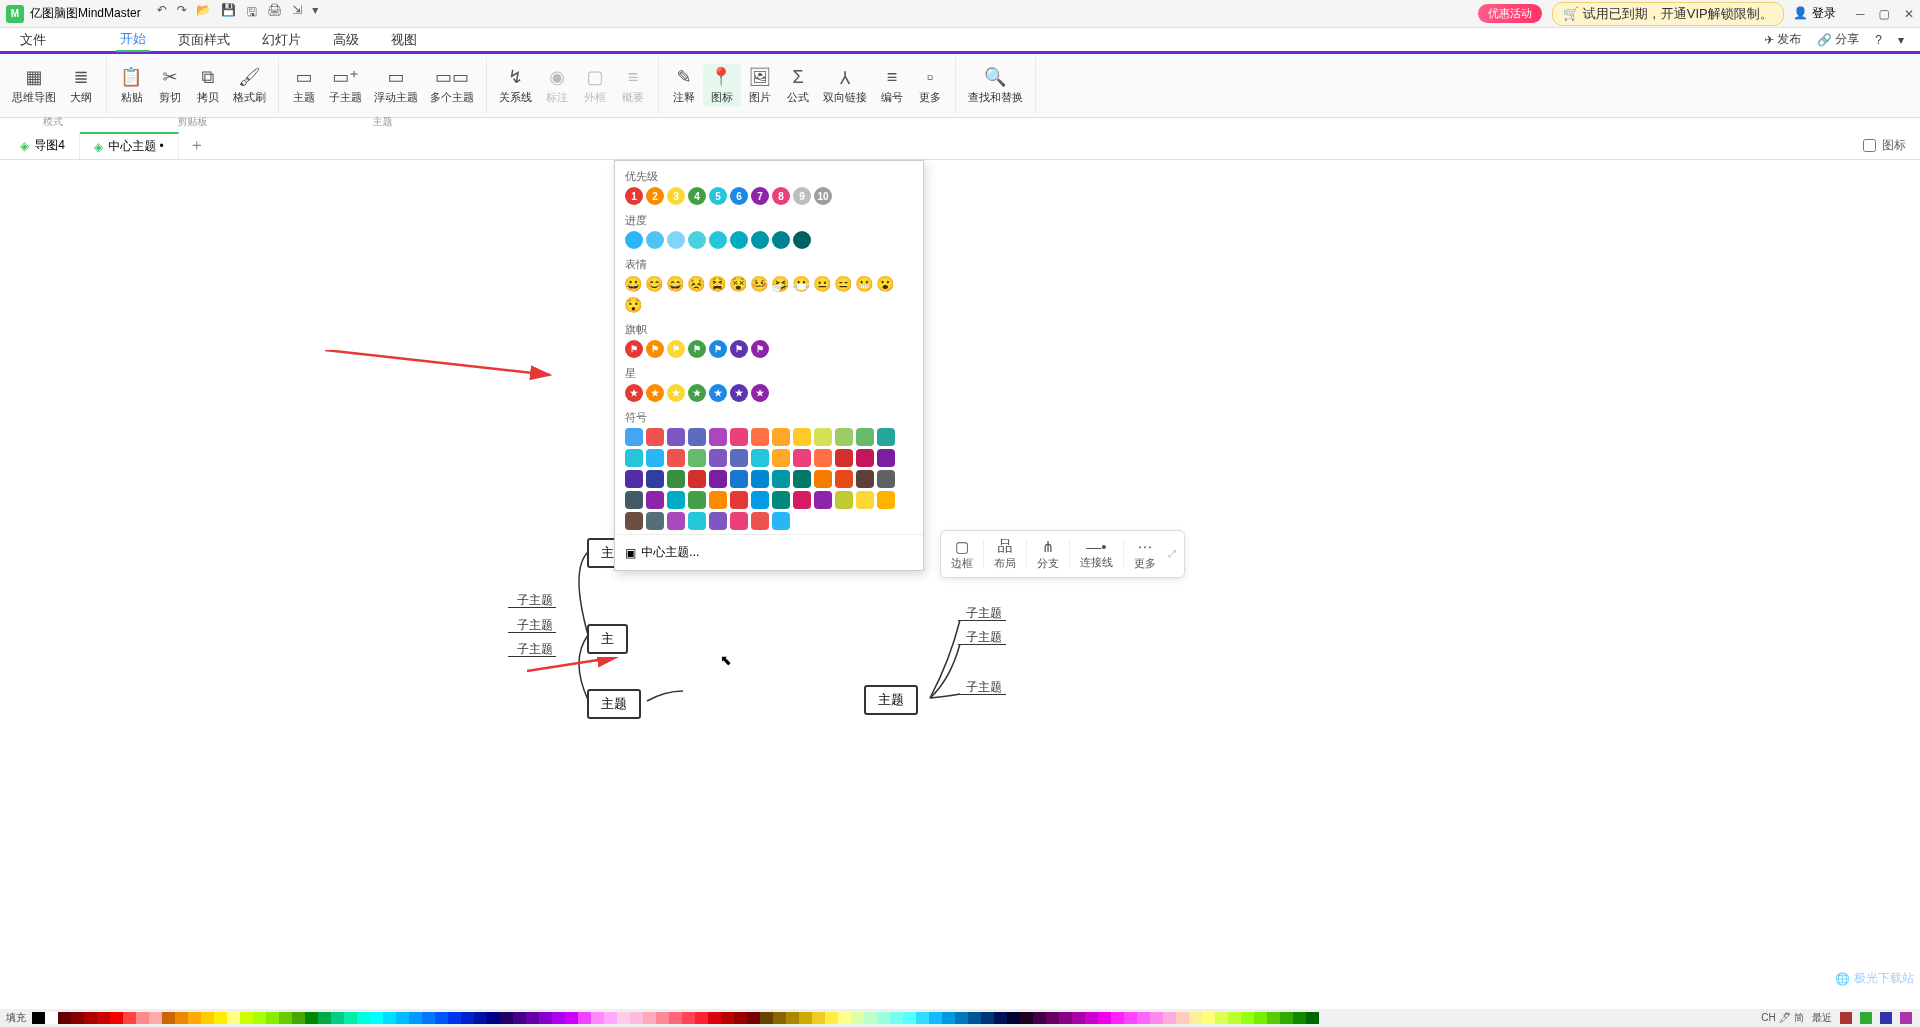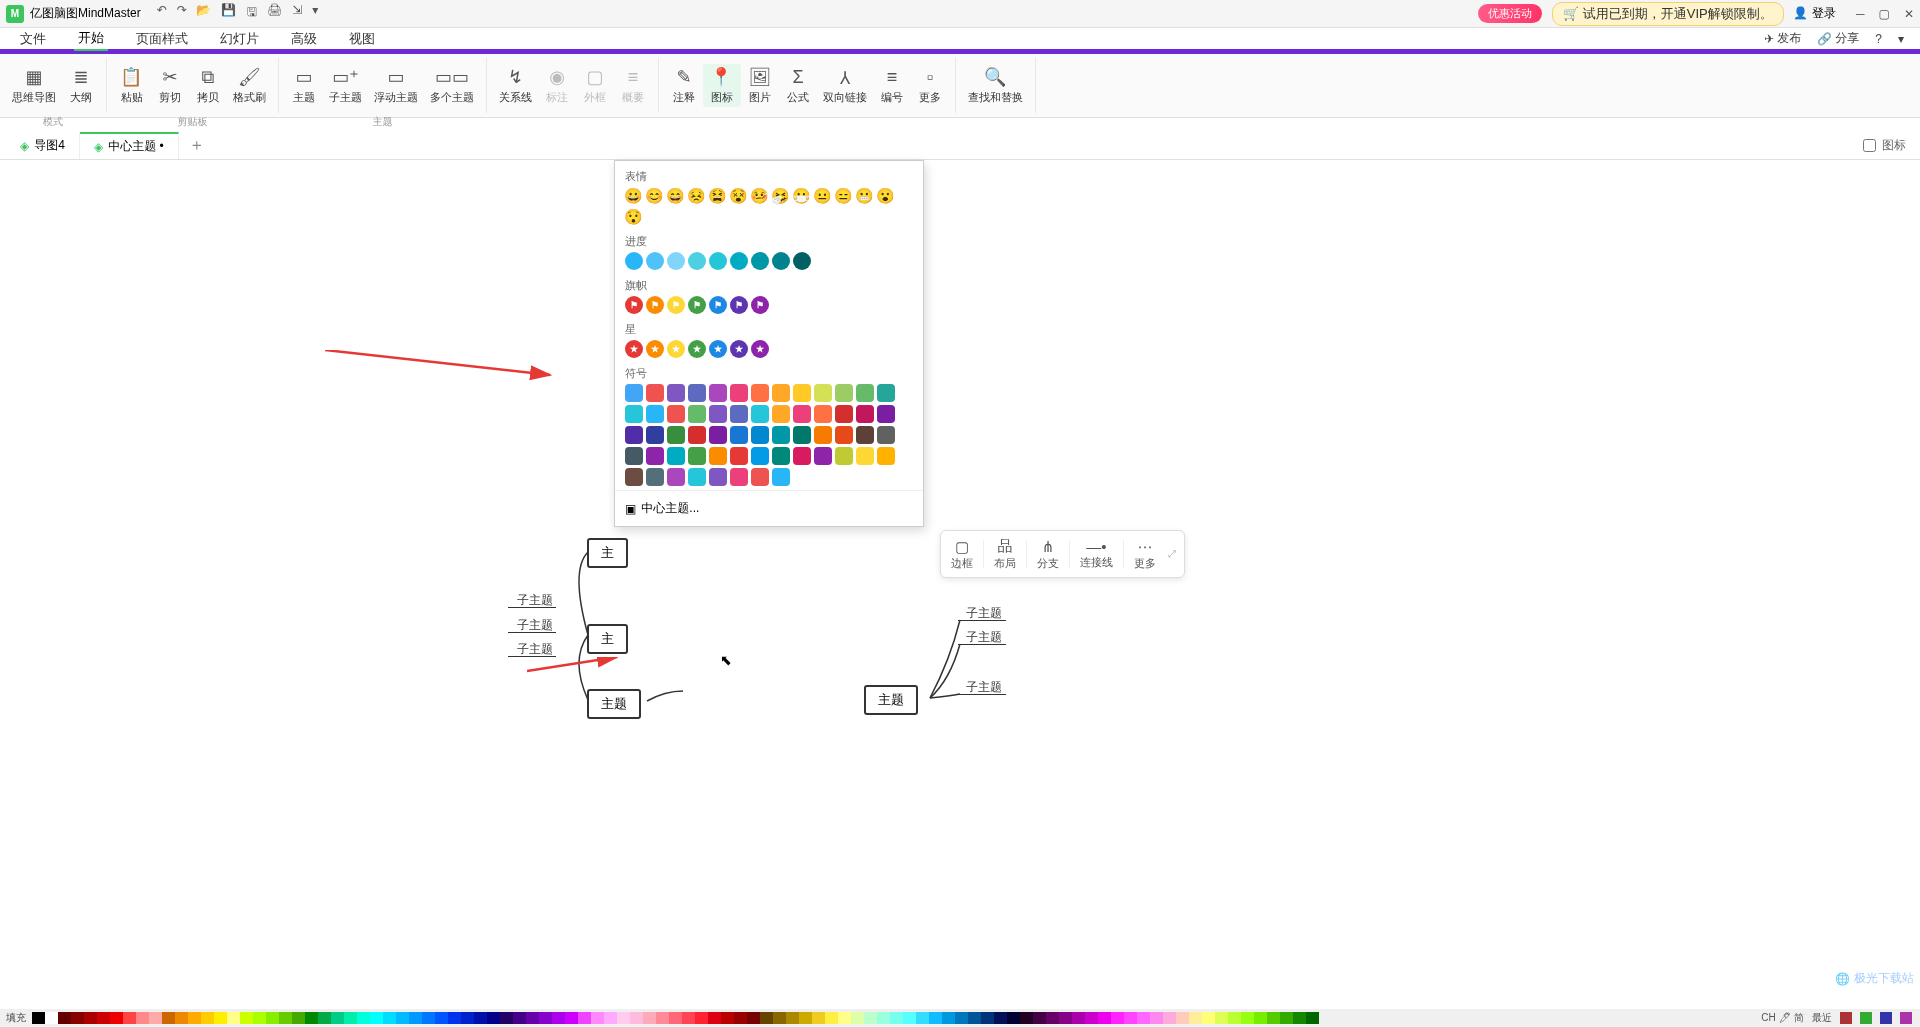--- a/index.html
+++ b/index.html
@@ -11,23 +11,23 @@
 .titlebar .qat { display: flex; gap: 10px; margin-left: 16px; }
 .titlebar .qat span { color: #555; cursor: pointer; }
 .titlebar .spacer { flex: 1; }
 .titlebar .right { display: flex; align-items: center; gap: 10px; }
 .titlebar .promo1 { background: linear-gradient(90deg,#ff5b8a,#ff3366); color:#fff; padding: 2px 10px; border-radius: 10px; font-size: 11px; }
 .titlebar .promo2 { background: #fff4cc; color:#333; padding: 2px 10px; border-radius: 10px; font-size: 13px; border:1px solid #f0d070;}
 .titlebar .login { cursor:pointer;text-align:center; }
 .titlebar .winbtns { display:flex; gap:14px; margin-left:10px; color:#555; }
 .titlebar .winbtns span { cursor:pointer; }
 
-.menubar { height: 26px; display: flex; align-items: center; padding: 0 16px; font-size: 13px; gap: 24px; border-bottom: 5px solid #6d28d9; }
+.menubar { height: 26px; display: flex; align-items: center; padding: 0 16px; font-size: 13px; gap: 24px; border-bottom: 3px solid #6d28d9; }
 .menubar .item { cursor: pointer; color:#333; padding: 2px 4px;}
-.menubar .item.active { color: #000000; border-bottom: 2px solid #3cc45e; }
+.menubar .item.active { color: #3b82f6; border-bottom: 2px solid #3cc45e; margin-left: 42px; }
 .menubar .spacer { flex:1; }
 .menubar .right { display:flex; gap:16px; font-size:12px; color:#444; }
 .menubar .right span { cursor:pointer; display:flex; align-items:center; gap:3px; }
 
 .ribbon { height: 64px; display: flex; align-items: flex-start; border-bottom: 1px solid #e0e0e0; padding: 4px 0; font-size: 12px; background:#fafafa;}
 .ribbon-group { display: flex; flex-direction: row; align-items: center; border-right: 1px solid #e8e8e8; padding: 0 6px; height:100%; position:relative;}
 .ribbon-btn { display: flex; flex-direction: column; align-items: center; justify-content: center; padding: 2px 6px; cursor: pointer; color:#333; min-width:38px; }
 .ribbon-btn .ico { font-size: 18px; color: #555; height:22px; display:flex; align-items:center; }
 .ribbon-btn .lbl { font-size: 11px; margin-top: 2px; }
 .ribbon-btn.active { background:#e6f7ee; border-radius:3px; }
@@ -247,50 +247,65 @@
   <div class="rightctl">
       <input type="checkbox" style="">
       <span>图标</span>
     </div>
 </div>
 
 <div class="canvas">
 
   <div class="icon-panel">
     <div class="sec">
+      <div class="sec-title">优先级</div>
+      <div class="icon-row" id="row-priority">
+          <div class="ic" style="background: rgb(229, 57, 53);">1</div>
+          <div class="ic" style="background: rgb(251, 140, 0);">2</div>
+          <div class="ic" style="background: rgb(253, 216, 53);">3</div>
+          <div class="ic" style="background: rgb(67, 160, 71);">4</div>
+          <div class="ic" style="background: rgb(38, 198, 218);">5</div>
+          <div class="ic" style="background: rgb(30, 136, 229);">6</div>
+          <div class="ic" style="background: rgb(142, 36, 170);">7</div>
+          <div class="ic" style="background: rgb(236, 64, 122);">8</div>
+          <div class="ic" style="background: rgb(189, 189, 189);">9</div>
+          <div class="ic" style="background: rgb(158, 158, 158);">10</div>
+        </div>
+    </div>
+    <div class="sec">
+      <div class="sec-title">进度</div>
+      <div class="icon-row" id="row-progress">
+          <div class="ic" style="background: rgb(41, 182, 246);"></div>
+          <div class="ic" style="background: rgb(79, 195, 247);"></div>
+          <div class="ic" style="background: rgb(129, 212, 250);"></div>
+          <div class="ic" style="background: rgb(77, 208, 225);"></div>
+          <div class="ic" style="background: rgb(38, 198, 218);"></div>
+          <div class="ic" style="background: rgb(0, 172, 193);"></div>
+          <div class="ic" style="background: rgb(0, 151, 167);"></div>
+          <div class="ic" style="background: rgb(0, 131, 143);"></div>
+          <div class="ic" style="background: rgb(0, 96, 100);"></div>
+        </div>
+    </div>
+    <div class="sec">
       <div class="sec-title">表情</div>
       <div class="icon-row" id="row-emoji">
           <div class="ic" style="background: transparent; font-size: 15px;">😀</div>
           <div class="ic" style="background: transparent; font-size: 15px;">😊</div>
           <div class="ic" style="background: transparent; font-size: 15px;">😄</div>
           <div class="ic" style="background: transparent; font-size: 15px;">😣</div>
           <div class="ic" style="background: transparent; font-size: 15px;">😫</div>
           <div class="ic" style="background: transparent; font-size: 15px;">😵</div>
           <div class="ic" style="background: transparent; font-size: 15px;">🤒</div>
           <div class="ic" style="background: transparent; font-size: 15px;">🤧</div>
           <div class="ic" style="background: transparent; font-size: 15px;">😷</div>
           <div class="ic" style="background: transparent; font-size: 15px;">😐</div>
           <div class="ic" style="background: transparent; font-size: 15px;">😑</div>
           <div class="ic" style="background: transparent; font-size: 15px;">😬</div>
           <div class="ic" style="background: transparent; font-size: 15px;">😮</div>
           <div class="ic" style="background: transparent; font-size: 15px;">😯</div>
-        </div>
-    </div>
-    <div class="sec">
-      <div class="sec-title">进度</div>
-      <div class="icon-row" id="row-progress">
-          <div class="ic" style="background: rgb(41, 182, 246);"></div>
-          <div class="ic" style="background: rgb(79, 195, 247);"></div>
-          <div class="ic" style="background: rgb(129, 212, 250);"></div>
-          <div class="ic" style="background: rgb(77, 208, 225);"></div>
-          <div class="ic" style="background: rgb(38, 198, 218);"></div>
-          <div class="ic" style="background: rgb(0, 172, 193);"></div>
-          <div class="ic" style="background: rgb(0, 151, 167);"></div>
-          <div class="ic" style="background: rgb(0, 131, 143);"></div>
-          <div class="ic" style="background: rgb(0, 96, 100);"></div>
         </div>
     </div>
     <div class="sec">
       <div class="sec-title">旗帜</div>
       <div class="icon-row" id="row-flag">
           <div class="ic" style="background: rgb(229, 57, 53); font-size: 9px;">⚑</div>
           <div class="ic" style="background: rgb(251, 140, 0); font-size: 9px;">⚑</div>
           <div class="ic" style="background: rgb(253, 216, 53); font-size: 9px;">⚑</div>
           <div class="ic" style="background: rgb(67, 160, 71); font-size: 9px;">⚑</div>
           <div class="ic" style="background: rgb(30, 136, 229); font-size: 9px;">⚑</div>

